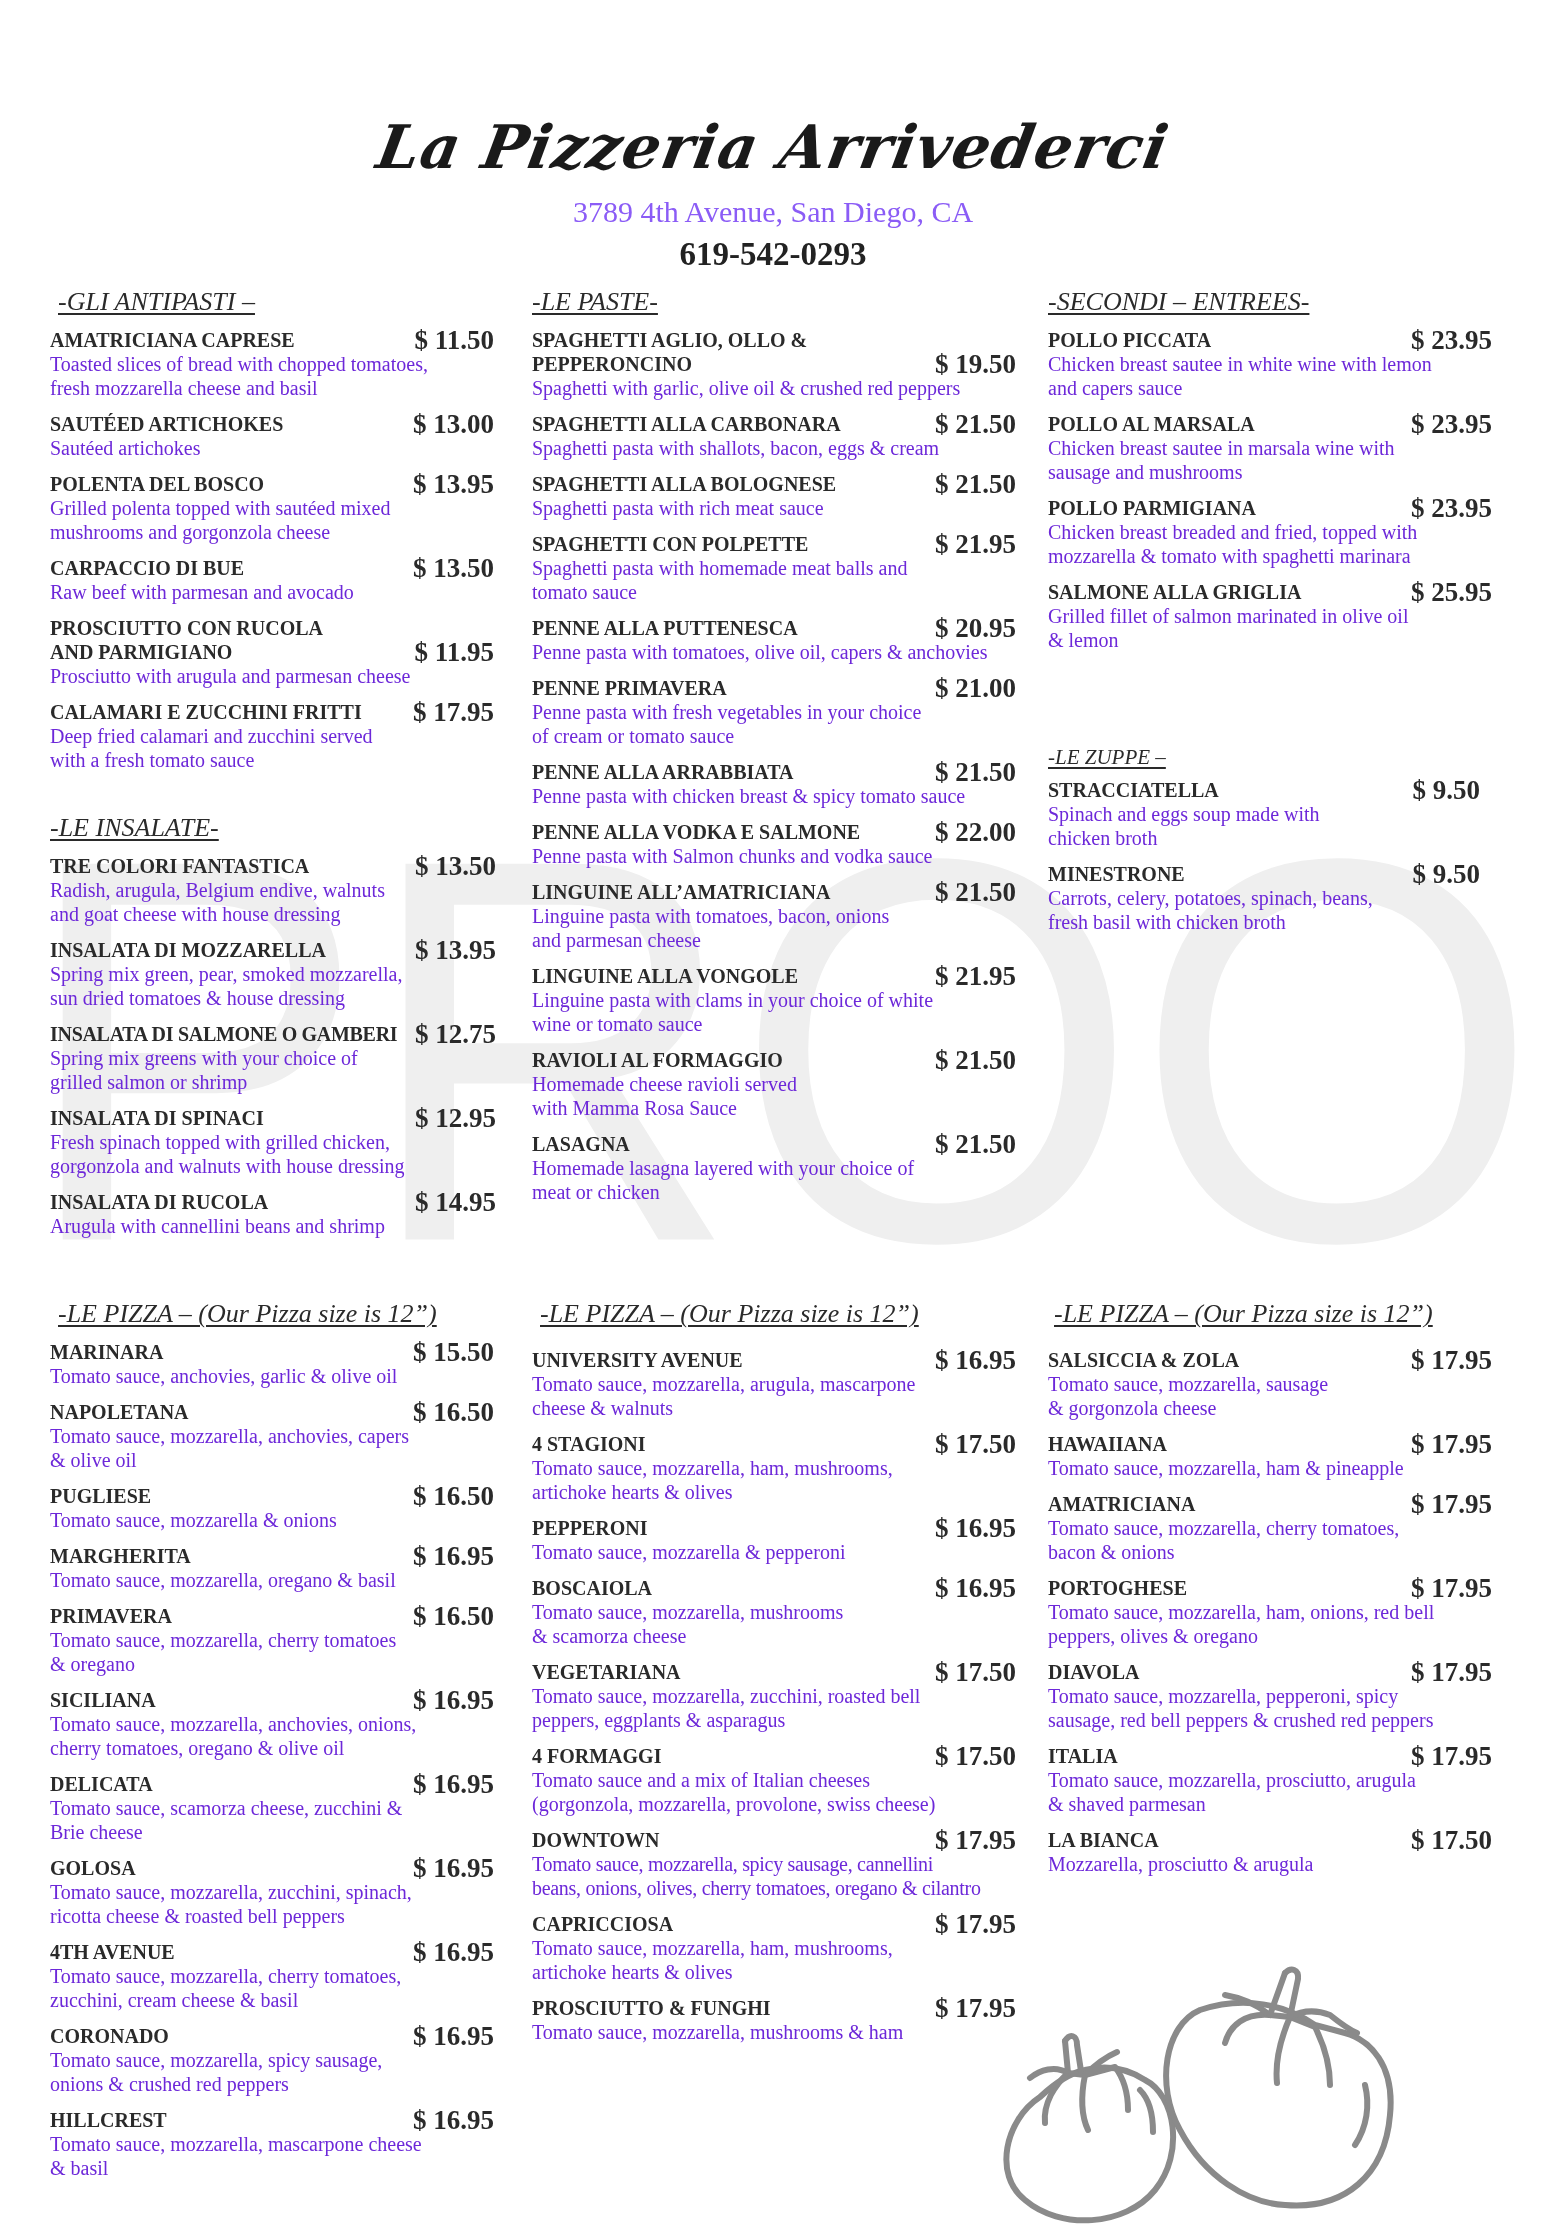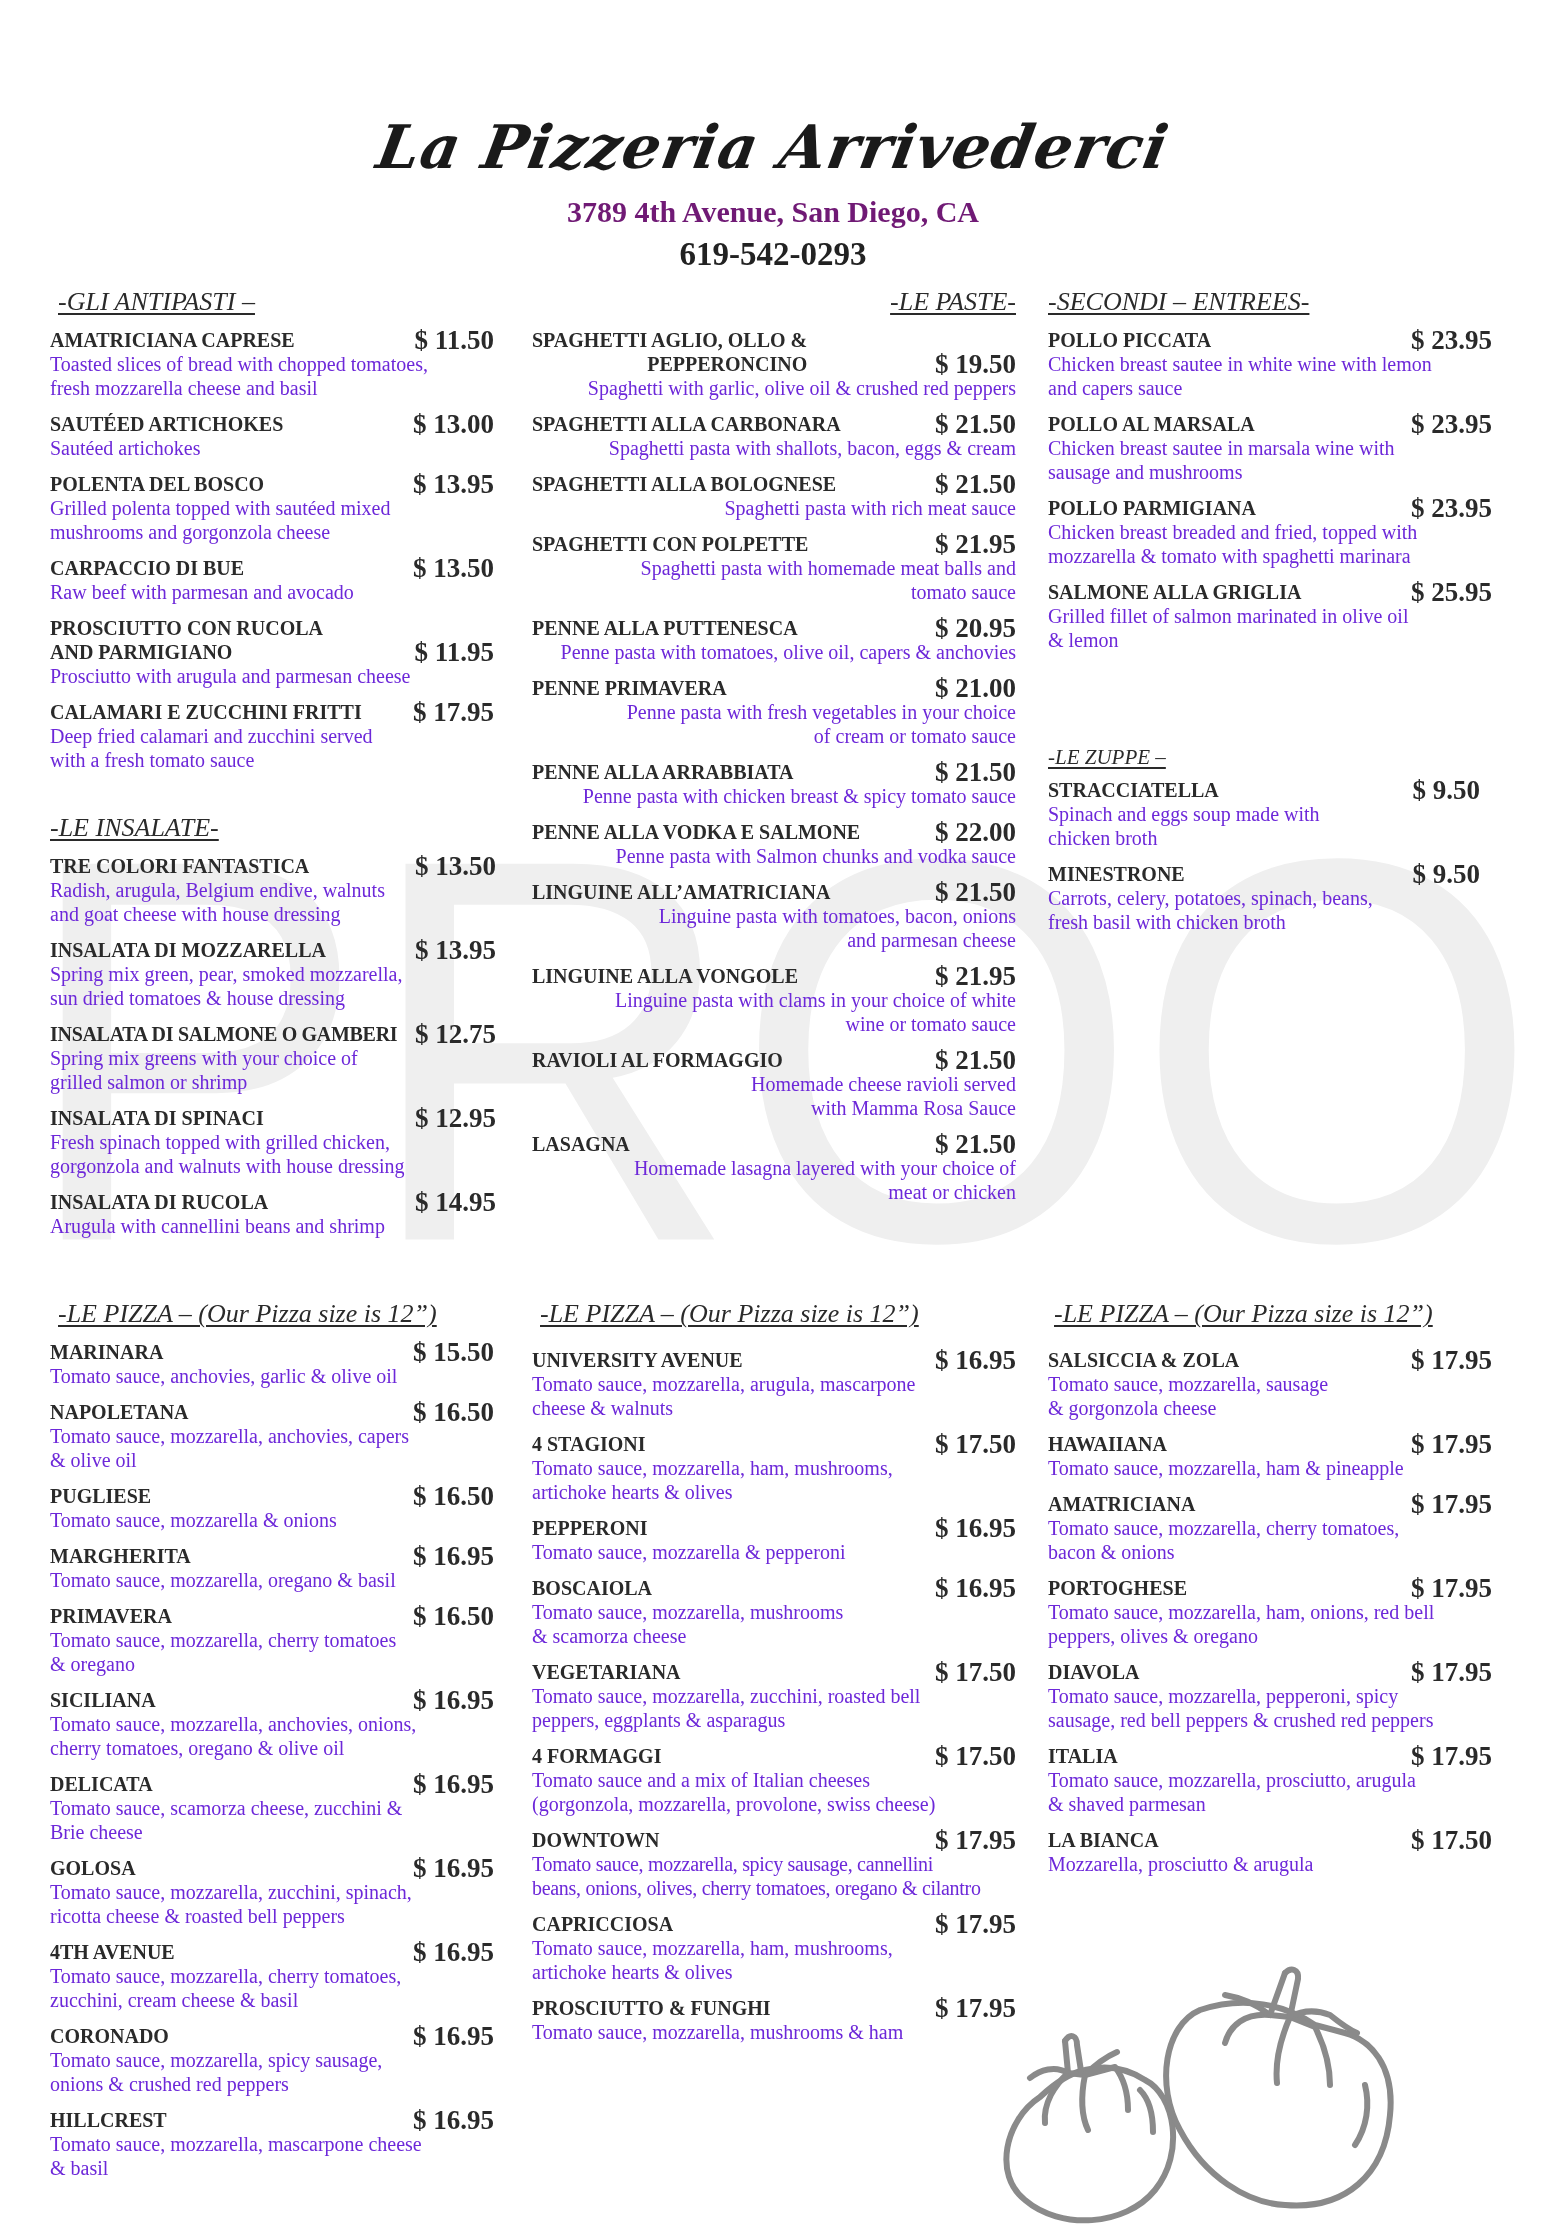--- a/index.html
+++ b/index.html
@@ -13,21 +13,21 @@
     font-size: 520px; line-height: 420px; color: #efefef; letter-spacing: -4px;
     white-space: nowrap; z-index: 0; user-select: none; transform: scaleY(1.05);
     transform-origin: top left;
   }
   .header { position: absolute; left: 0; top: 112px; width: 1546px; text-align: center; z-index: 1; }
   .title {
     font-family: "DejaVu Serif", "Liberation Serif", serif; font-style: italic; font-weight: bold;
     font-size: 60px; line-height: 70px; color: #1a1a1a; letter-spacing: 1px;
     transform: skewX(-10deg); display: inline-block;
   }
-  .address { font-size: 30px; line-height: 40px; font-weight: bold; color: #701a75; margin-top: 10px; }
+  .address { font-size: 30px; line-height: 40px; font-weight: normal; color: #8b5cf6; margin-top: 10px; }
   .phone { font-size: 33px; line-height: 44px; font-weight: bold; color: #222; }
   .col { position: absolute; z-index: 1; }
   .sec-title {
     font-style: italic; font-size: 26px; line-height: 32px; color: #2a2a2a;
     text-decoration: underline; text-decoration-thickness: 2px; text-underline-offset: 3px;
     margin: 12px 0 10px 8px; white-space: nowrap;
   }
   .sec-title.small { font-size: 21px; line-height: 26px; }
   .item { margin-bottom: 12px; }
   .row { display: flex; justify-content: space-between; align-items: flex-end; }
@@ -133,21 +133,21 @@
     </div>
   <div class="item">
       <div class="row">
         <span class="name">INSALATA DI RUCOLA</span>
         <span class="price">$ 14.95</span>
       </div>
       <div class="desc">Arugula with cannellini beans and shrimp</div>
     </div>
 </div>
 
-<div class="col" style="left:532px; top:274px; width:484px;text-align:right;">
+<div class="col" style="left:532px; top:274px; width:484px;">
   <div class="sec-title" style="margin-left:0;">-LE PASTE-</div>
   <div class="item">
       <div class="row">
         <span class="name">SPAGHETTI AGLIO, OLLO &amp;
 PEPPERONCINO</span>
         <span class="price">$ 19.50</span>
       </div>
       <div class="desc">Spaghetti with garlic, olive oil &amp; crushed red peppers</div>
     </div>
   <div class="item">

